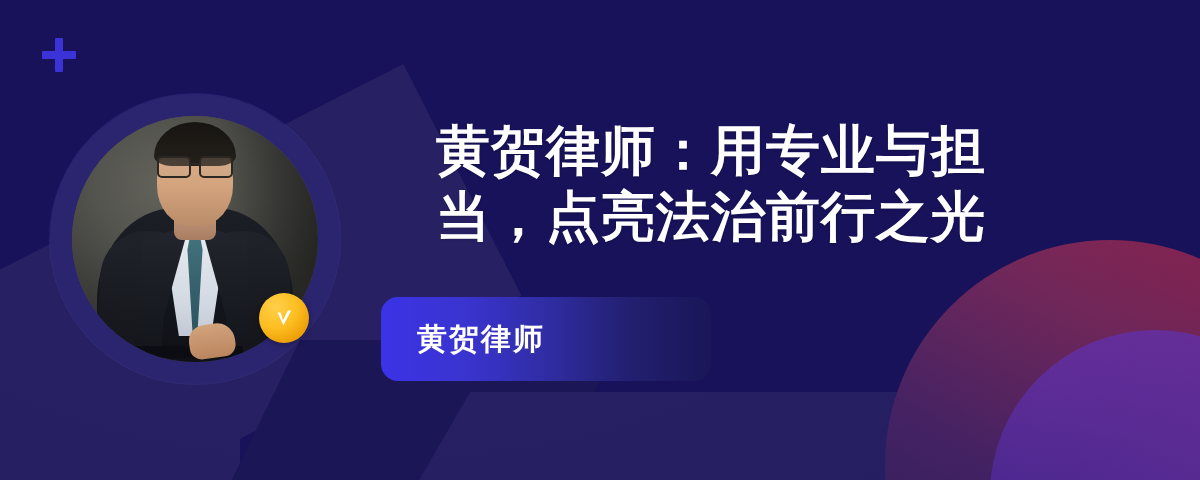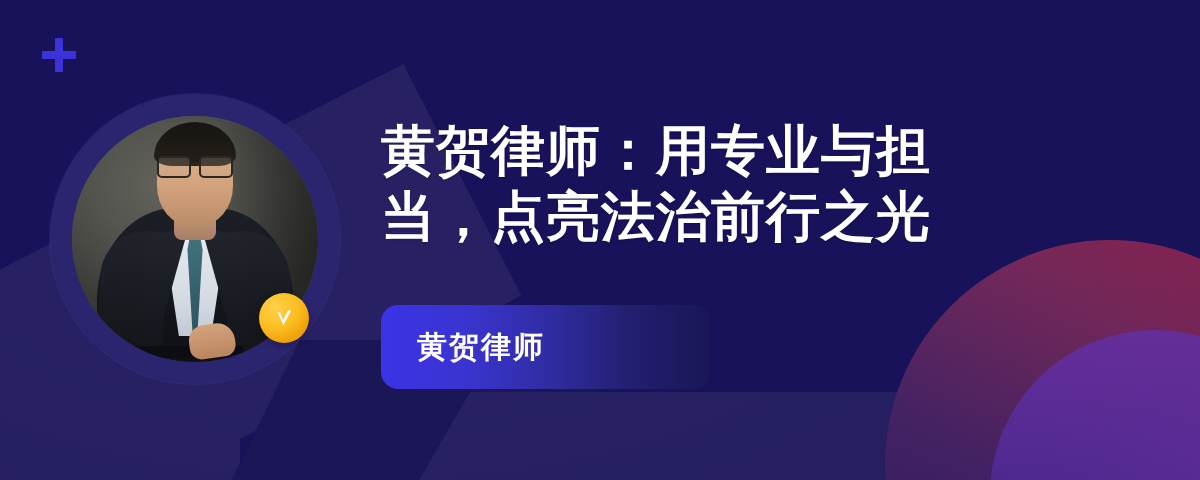--- a/index.html
+++ b/index.html
@@ -274,35 +274,36 @@
     justify-content: center;
   }
   .verified-badge svg { display: block; }
 
   
   .content {
     position: absolute;
     left: 381px;
     top: 118px;
     width: 660px;
+    text-align: center;
   }
   .headline {
     margin: 0;
     color: #ffffff;
     font-size: 54px;
     line-height: 1.22;
     font-weight: 700;
     letter-spacing: 1px;
     white-space: pre-line;
     text-shadow: 0 1px 2px rgba(0,0,0,0.18);
   }
   .name-pill {
     position: absolute;
     left: 381px;
-    top: 305px;
+    top: 297px;
     width: 330px;
     height: 84px;
     border-radius: 17px;
     background: linear-gradient(90deg, #3b33e6 0%, #3a34cf 26%, #2f2ca0 52%, #221f6f 76%, #1a1658 100%);
     display: flex;
     align-items: center;
   }
   .name-pill .pill-text {
     color: #ffffff;
     font-size: 30px;

